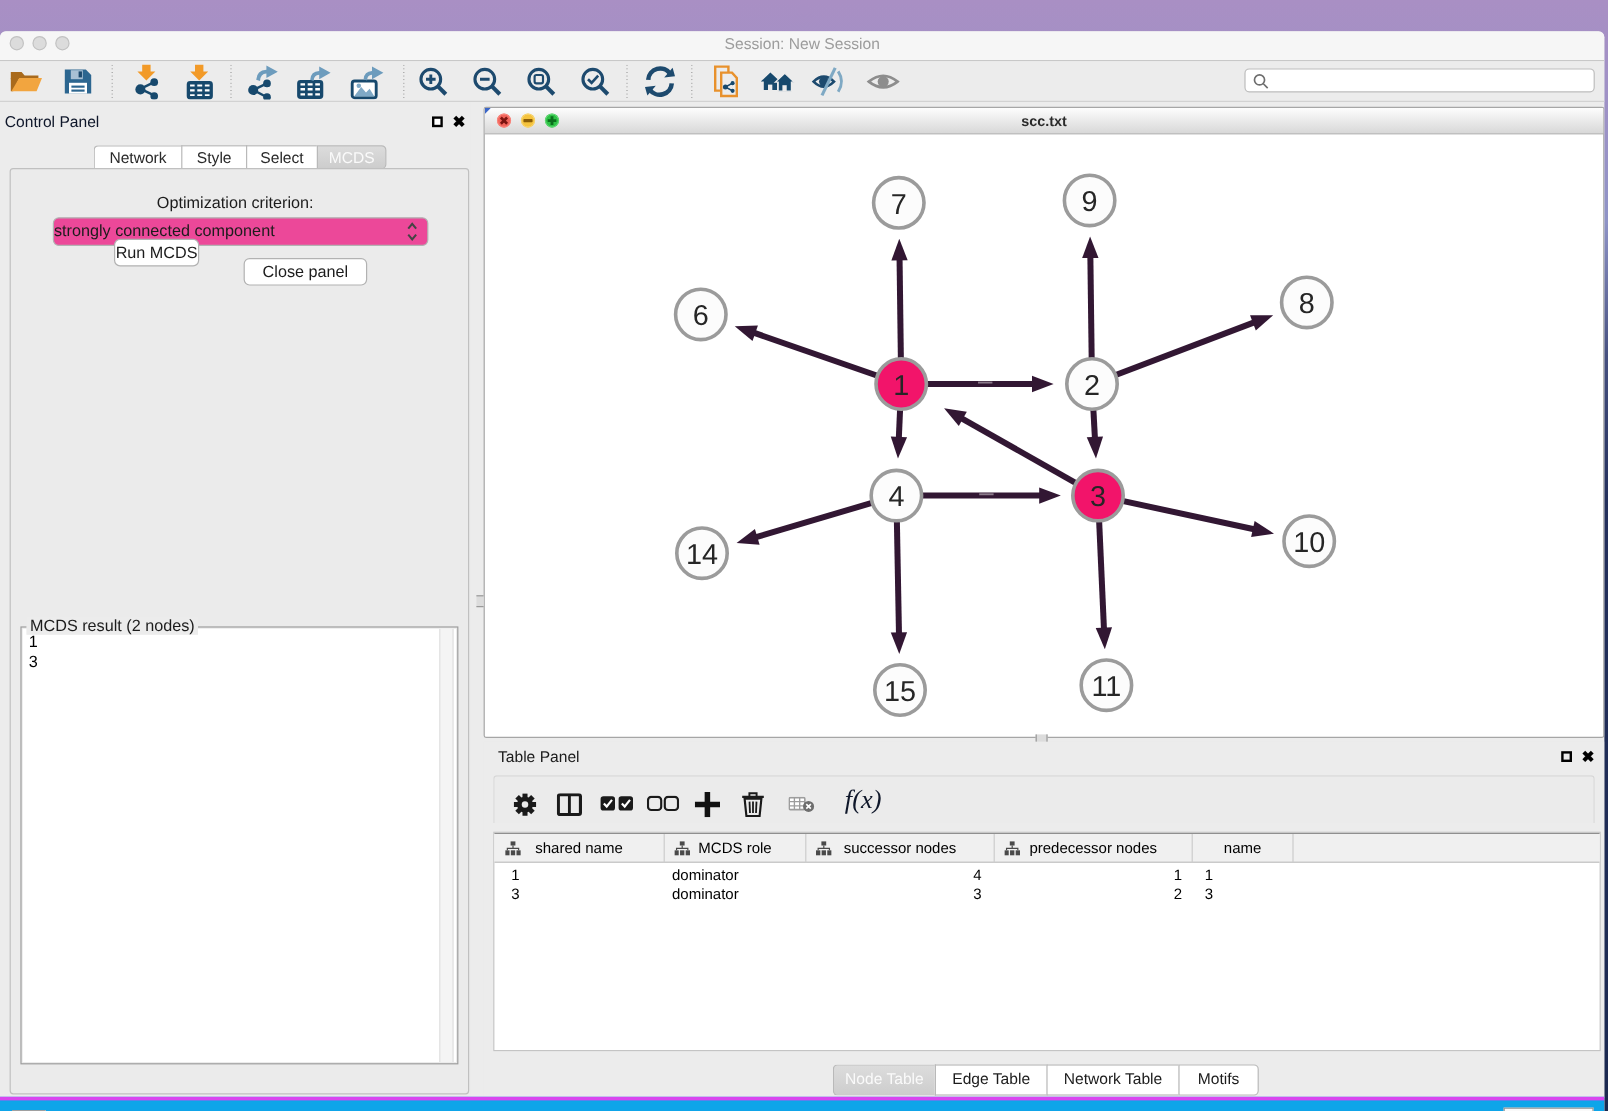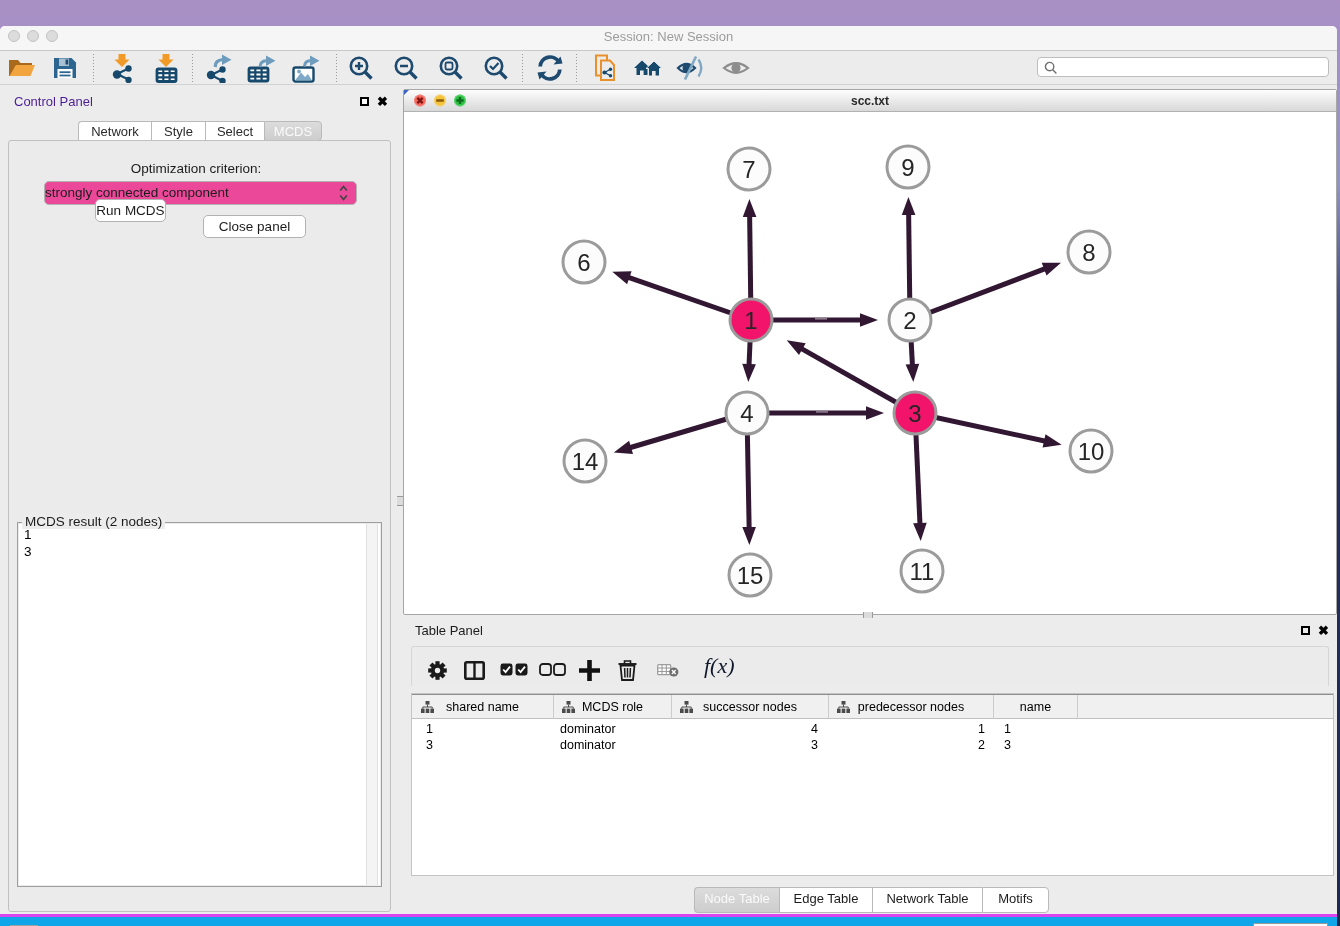--- a/index.html
+++ b/index.html
@@ -16,21 +16,21 @@
 .title-txt { position:absolute; top:3px; width:100%; text-align:center; font-size:13px; color:#9c9c9c; }
 
 .toolbar { position:absolute; left:0; top:25px; width:100%; height:34px; background:#ececec;
   border-bottom:1px solid #d2d2d2; }
 .sep { position:absolute; top:3px; height:28px; width:1px;
   background-image:linear-gradient(#9a9a9a 33%, rgba(0,0,0,0) 0%);
   background-size:1px 3px; }
 .ticon { position:absolute; top:2px; width:30px; height:30px; }
 
 .cp { position:absolute; left:0; top:59px; width:392px; height:830px; background:#ececec; }
-.cp-title { position:absolute; left:14px; top:9px; font-size:13px; color:#4c1d95; }
+.cp-title { position:absolute; left:4px; top:9px; font-size:13px; color:#0f172a; }
 .cp-float { position:absolute; left:360px; top:12px; width:9px; height:9px; border:2px solid #000; background:#fff; }
 .cp-close { position:absolute; left:377px; top:9px; font-size:13px; font-weight:bold; color:#000; }
 .tabs { position:absolute; left:78px; top:36px; height:20px; display:flex; }
 .tab { height:20px; line-height:20px; font-size:13px; color:#2a2a2a; text-align:center;
   background:#fff; border:1px solid #b9b9b9; border-right:none; padding:0; }
 .tab:first-child { border-radius:4px 0 0 0; }
 .tab.sel { background:linear-gradient(#dcdcdc,#cdcdcd); color:#fafafa; border:1px solid #b9b9b9;
   border-radius:0 4px 4px 0; }
 .cp-box { position:absolute; left:8px; top:55px; width:383px; height:772px;
   border:1px solid #c0c0c0; border-radius:3px; background:#ebebeb; }

